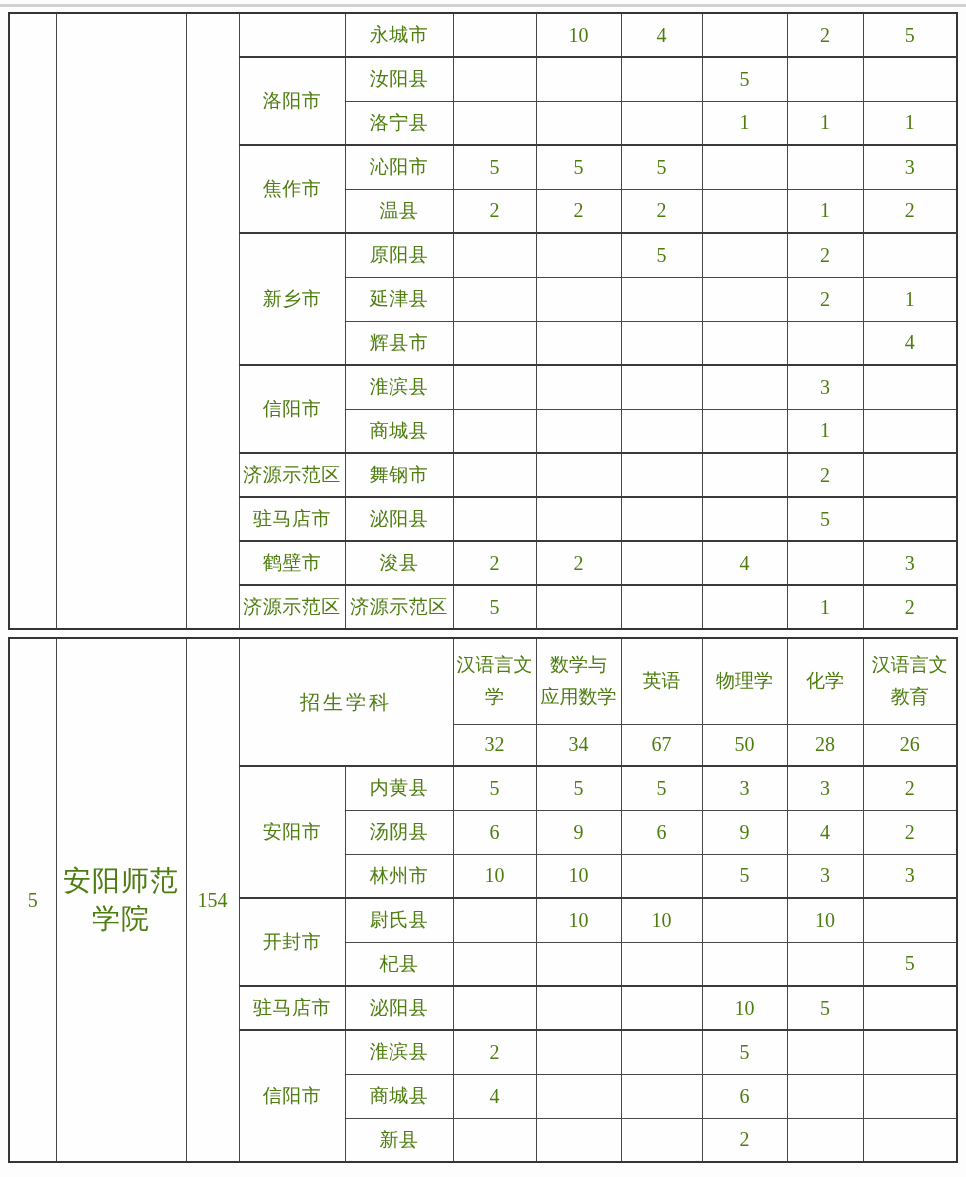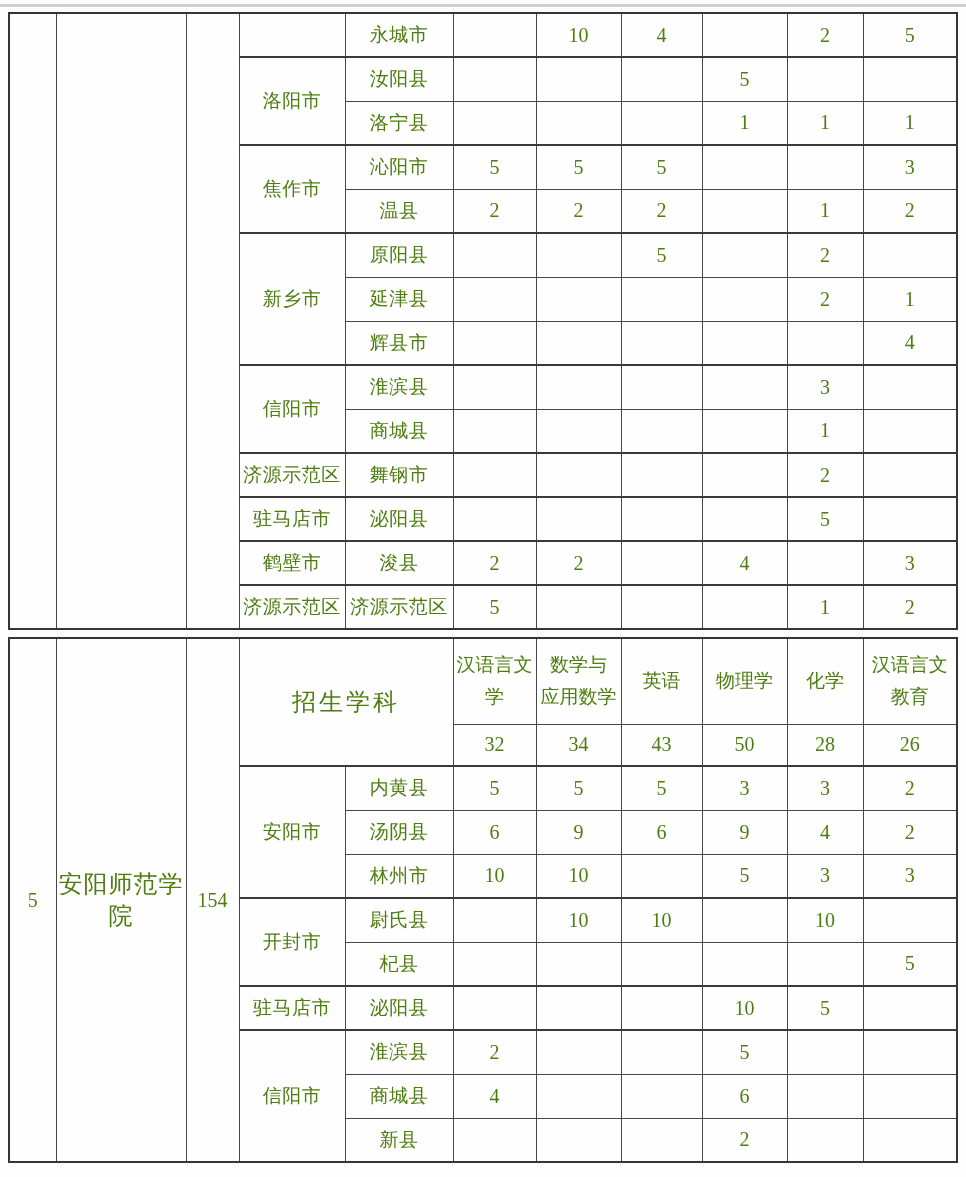--- a/index.html
+++ b/index.html
@@ -37,28 +37,28 @@
     vertical-align: middle;
     font-size: 19px;
     overflow: hidden;
   }
   tr { height: 44px; }
   tr.gs td { border-top: 2px solid #3a3a3a; }
   tr.hrow { height: 86px; }
   tr.crow { height: 42px; margin-left: 48px; }
   td.num, td.cnt { font-size: 20px; }
   td.city, td.county { letter-spacing: 0.5px; }
-  td.label { font-size: 24px; letter-spacing: 3px; }
+  td.label { font-size: 20px; letter-spacing: 3px; }
   td.subj {
     font-size: 19px;
     line-height: 1.7;
     white-space: pre-line;
     padding: 0 2px;
   }
-  td.school { font-size: 24px; letter-spacing: 1px; }
+  td.school { font-size: 28px; letter-spacing: 1px; }
 </style>
 </head>
 <body>
 
 <div class="page">
   <div class="top-sep"></div>
   <table class="grid" id="table-top">
       <colgroup>
         <col style="width: 47px;">
         <col style="width: 130px;">
@@ -239,21 +239,21 @@
 应用数学</td>
           <td class="subj">英语</td>
           <td class="subj">物理学</td>
           <td class="subj">化学</td>
           <td class="subj">汉语言文
 教育</td>
         </tr>
         <tr class="crow">
           <td class="cnt">32</td>
           <td class="cnt">34</td>
-          <td class="cnt">43</td>
+          <td class="cnt">67</td>
           <td class="cnt">50</td>
           <td class="cnt">28</td>
           <td class="cnt">26</td>
         </tr>
         <tr class="gs">
           <td class="city" rowspan="3">安阳市</td>
           <td class="county">内黄县</td>
           <td class="num">5</td>
           <td class="num">5</td>
           <td class="num">5</td>

